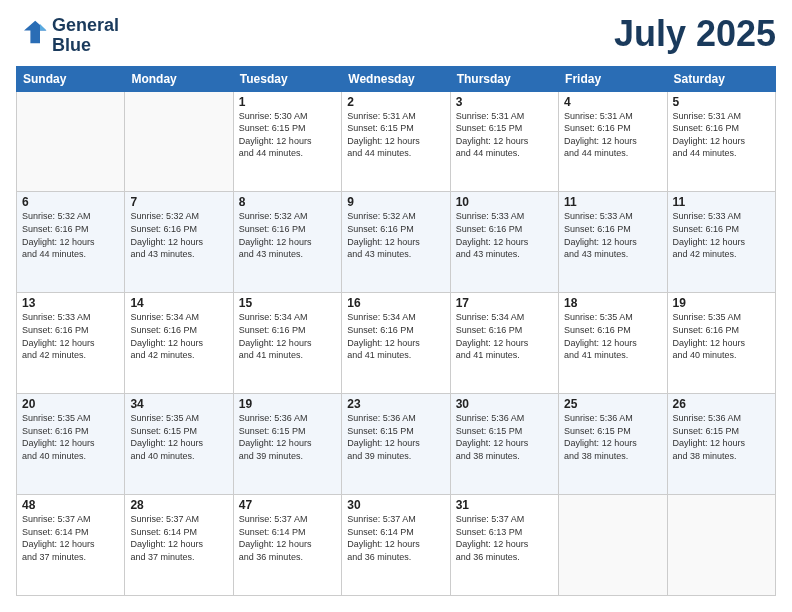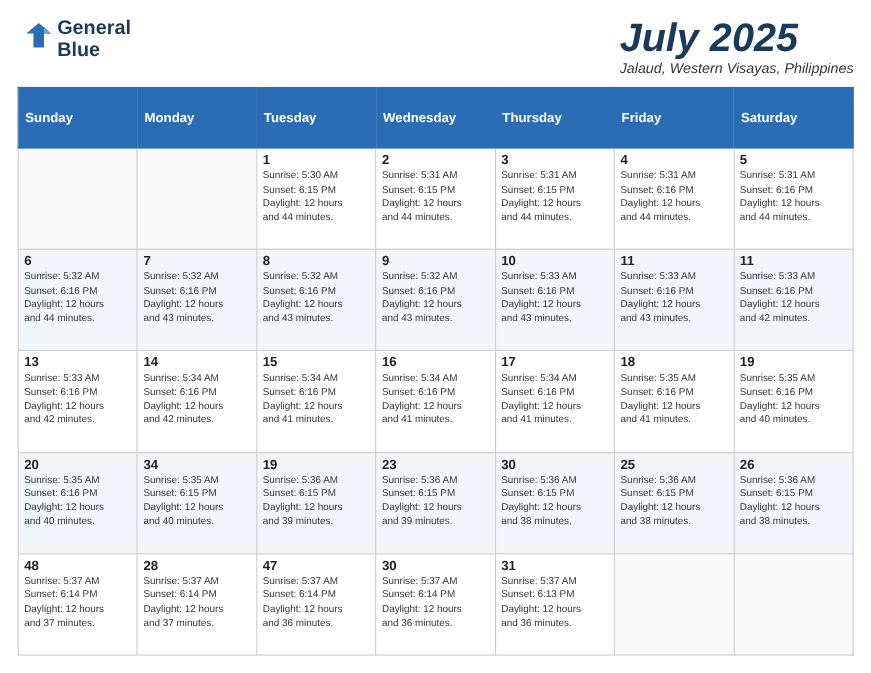--- a/index.html
+++ b/index.html
@@ -31,22 +31,21 @@
       font-size: 18px;
       font-weight: bold;
       color: #1a3a5c;
       line-height: 1.1;
     }
     .logo-icon {
       width: 32px;
       height: 32px;
     }
     .title-area {
-      text-align: left;
-      font-style: italic;
+      text-align: right;
     }
     .month-title {
       font-size: 36px;
       font-weight: bold;
       color: #1a3a5c;
       line-height: 1;
     }
     .location {
       font-size: 13px;
       color: #333;
@@ -55,21 +54,21 @@
     .calendar {
       width: 100%;
       border-collapse: collapse;
       flex: 1;
     }
     .calendar th {
       background-color: #2a6db5;
       color: #fff;
       font-size: 12px;
       font-weight: bold;
-      padding: 20px 6px;
+      padding: 5px 6px;
       text-align: left;
       border: 1px solid #2a6db5;
     }
     .calendar td {
       border: 1px solid #ccc;
       vertical-align: top;
       padding: 3px 5px;
       width: 108px;
       font-size: 9.5px;
       color: #222;
@@ -107,21 +106,20 @@
         <polygon points="24,6 38,18 30,18 30,34 18,34 18,18 10,18" fill="#2a6db5"></polygon>
         <polygon points="30,10 38,18 30,18" fill="#5aaae0"></polygon>
       </svg>
       <div class="logo-text">
         <div>General</div>
         <div>Blue</div>
       </div>
     </div>
     <div class="title-area">
       <div class="month-title">July 2025</div>
-      <div class="location">Jalaud, Western Visayas, Philippines</div>
     </div>
   </div>
 
   <table class="calendar">
     <thead>
       <tr>
         <th>Sunday</th>
         <th>Monday</th>
         <th>Tuesday</th>
         <th>Wednesday</th>

